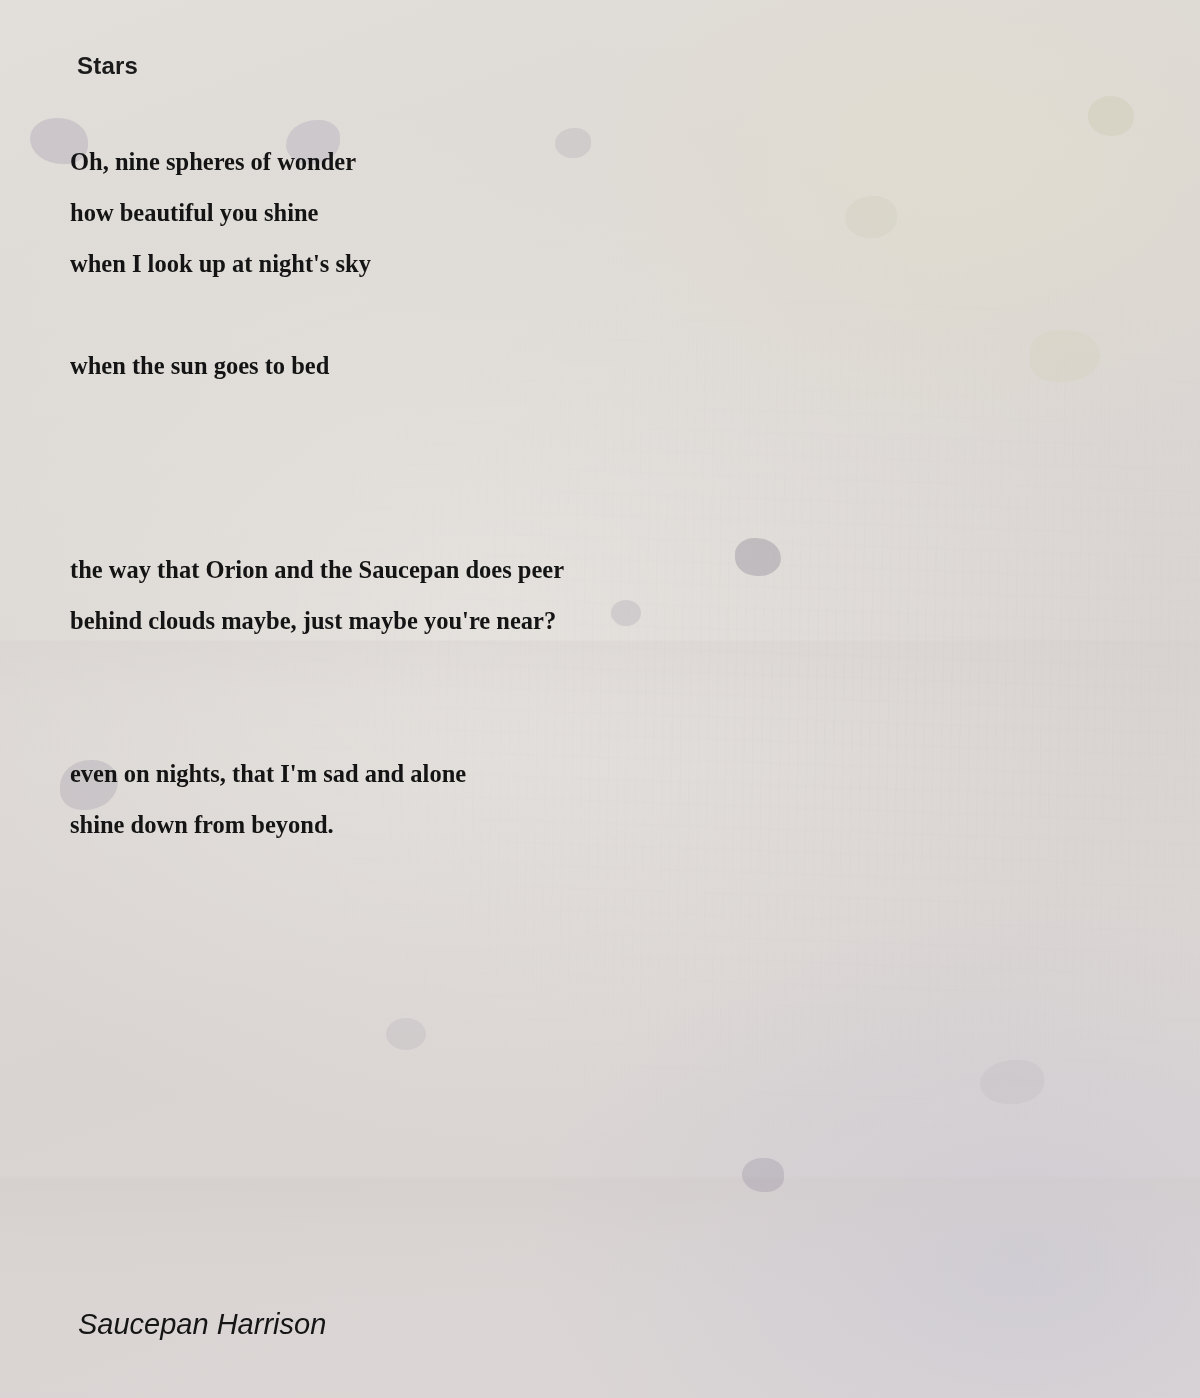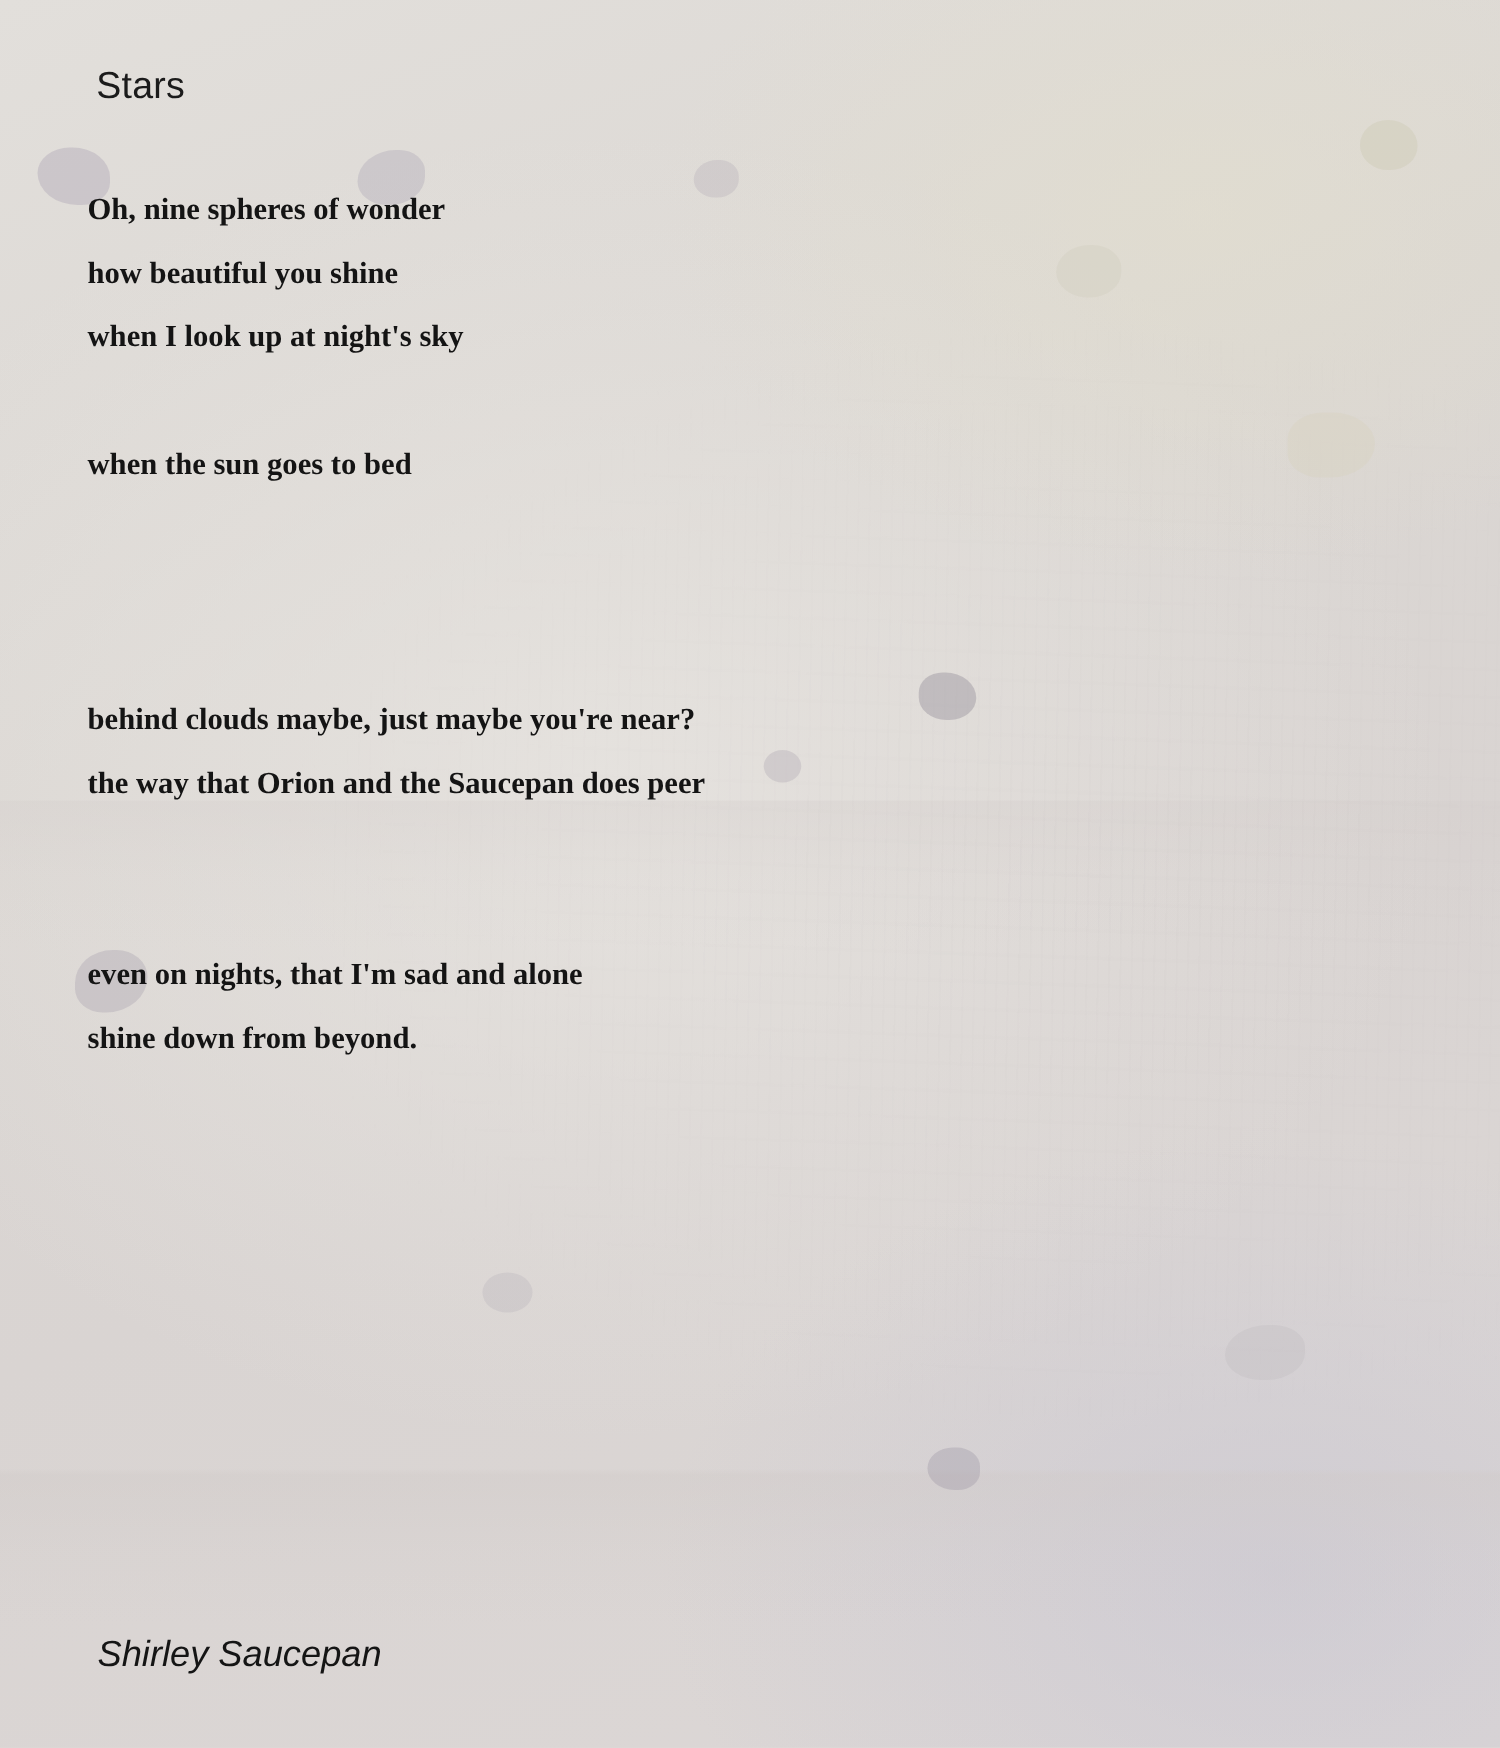--- a/index.html
+++ b/index.html
@@ -93,22 +93,22 @@
   .s12 { left: 845px; top: 196px; width: 52px; height: 42px;  background: rgba(206,202,186,0.30); border-radius: 54% 46% 50% 50%; }
 
   
   .content {
     position: relative;
     z-index: 3;
     padding: 52px 70px 0 70px;
   }
 
   .poem-title {
-    font-size: 30px;
-    font-weight: normal;
+    font-size: 24px;
+    font-weight: bold;
     color: #1b1b1b;
     margin: 0 0 56px 7px;
     letter-spacing: 0.2px;
   }
 
   .stanza {
     margin: 0 0 0 0;
   }
   .line {
     font-size: 24.5px;
@@ -165,33 +165,33 @@
 
     <div class="gap-sm"></div>
 
     <div class="stanza">
       <div class="line">when the sun goes to bed</div>
     </div>
 
     <div class="gap-lg"></div>
 
     <div class="stanza">
+      <div class="line">the way that Orion and the Saucepan does peer</div>
       <div class="line">behind clouds maybe, just maybe you're near?</div>
-      <div class="line">the way that Orion and the Saucepan does peer</div>
     </div>
 
     <div class="gap-sm"></div>
 
     <div class="stanza">
     </div>
 
     <div class="gap-sm"></div>
 
     <div class="stanza">
       <div class="line">even on nights, that I'm sad and alone</div>
       <div class="line">shine down from beyond.</div>
     </div>
 
   </div>
 
-  <div class="author">Shirley Saucepan</div>
+  <div class="author">Saucepan Harrison</div>
 
 </div>
 
 </body></html>

